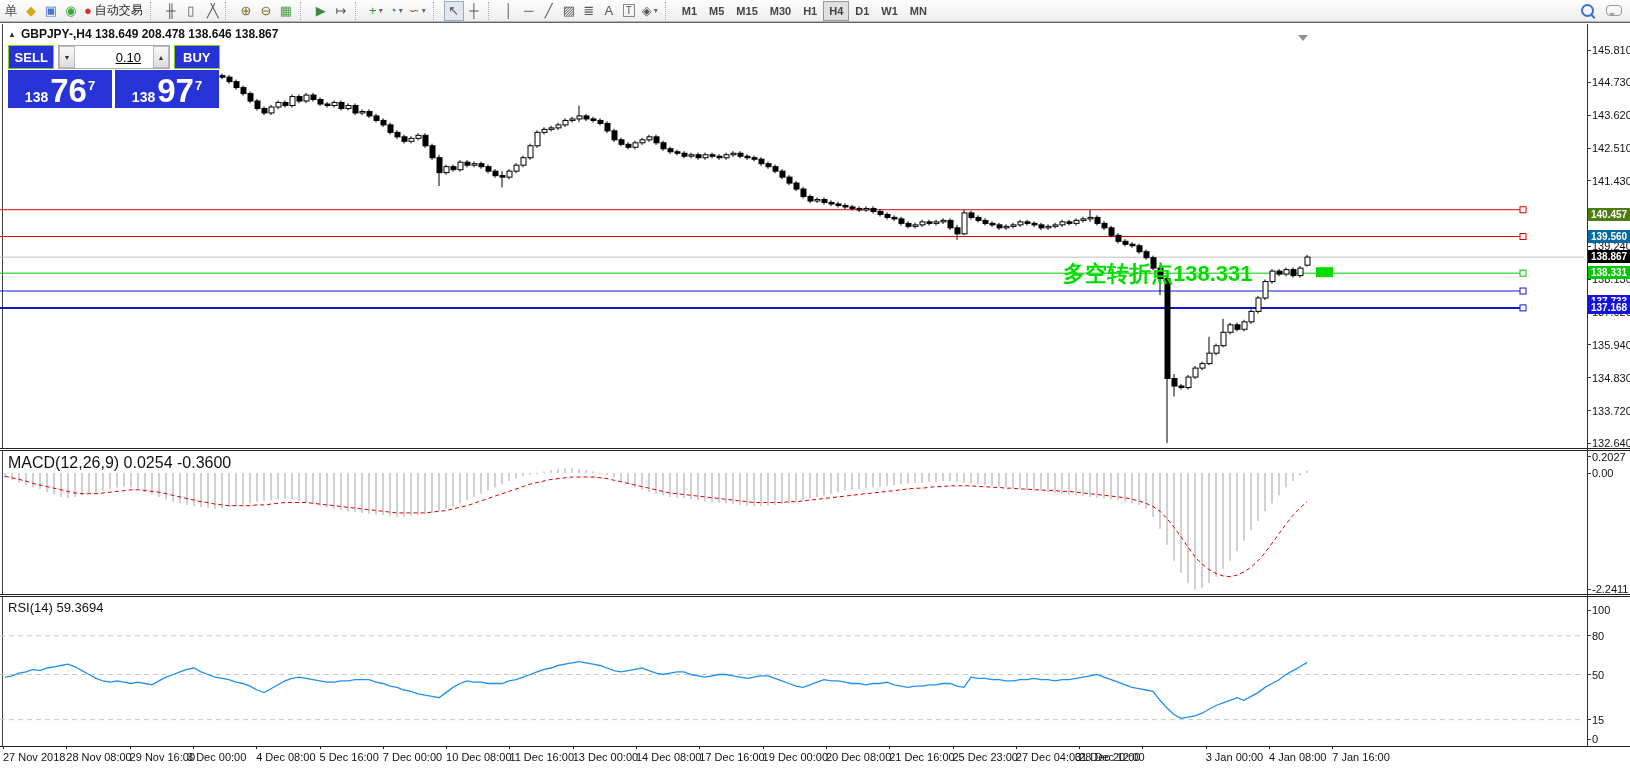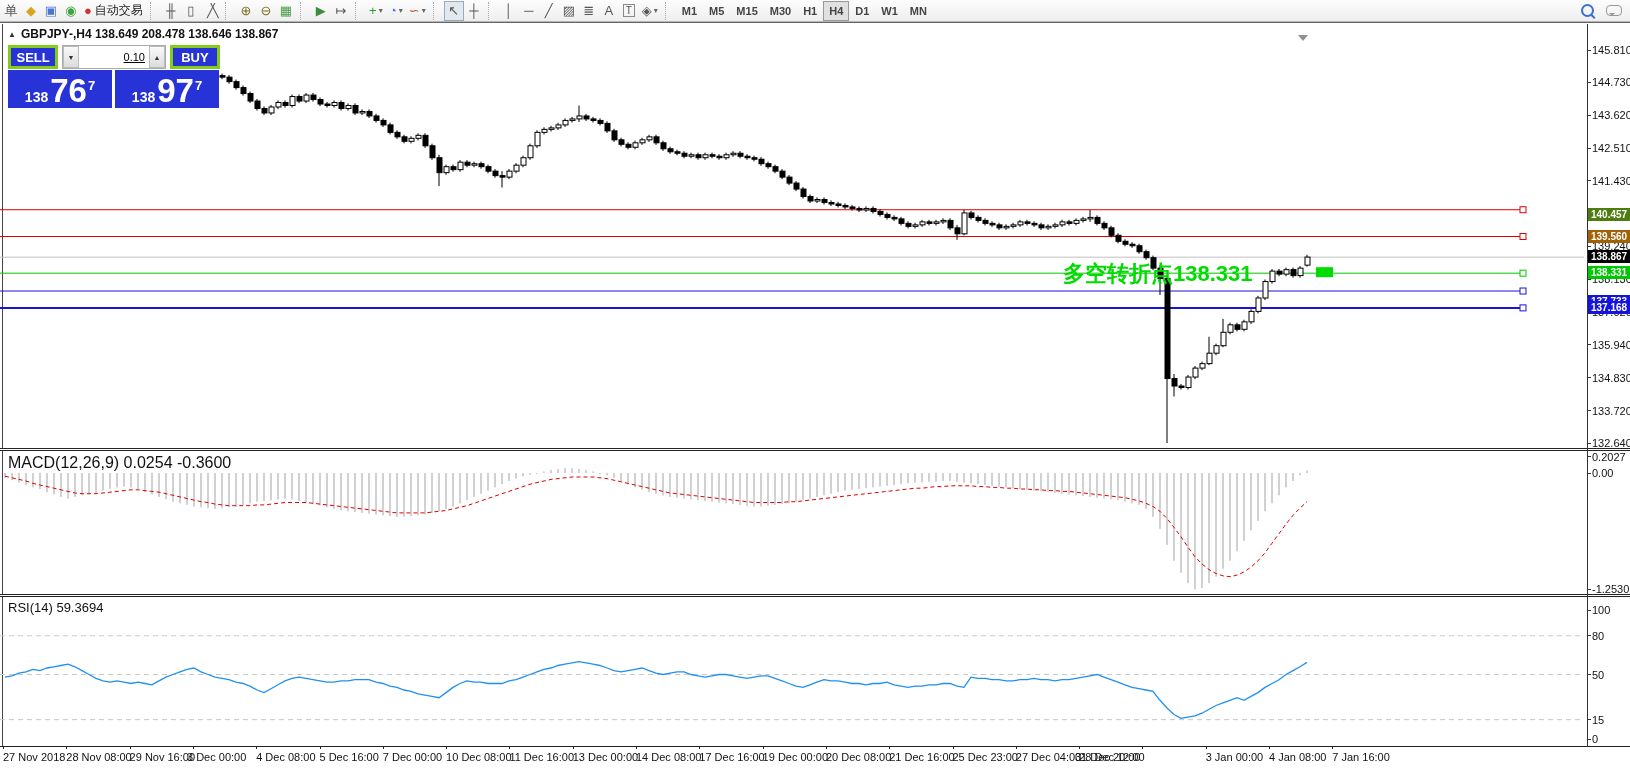--- a/index.html
+++ b/index.html
@@ -35,25 +35,25 @@
   svg{position:absolute;left:0;}
   #chart-title{position:absolute;left:8px;top:4px;font-size:12px;font-weight:bold;color:#111;
     display:flex;align-items:center;}
   #chart-title .tgl{font-size:8px;color:#333;margin-right:5px;}
   #macd-label{position:absolute;left:8px;top:431px;font-size:16px;color:#111;}
   #rsi-label{position:absolute;left:8px;top:577px;font-size:13px;color:#111;}
   
   #trade{position:absolute;left:8px;top:22px;width:212px;}
   #trade .row1{display:flex;height:24px;}
   .tr-btn{background:#2733d6;color:#fff;font-size:13px;font-weight:bold;width:54px;
-    display:flex;align-items:center;justify-content:center;border:3px solid #84cc16;box-sizing:border-box;}
+    display:flex;align-items:center;justify-content:center;border:1px solid #84cc16;box-sizing:border-box;}
   .vol-wrap{display:flex;height:24px;border:1px solid #aaa;box-sizing:border-box;background:#fff;margin:0 1px;}
   .spin{width:16px;background:linear-gradient(#fafafa,#dcdcdc);border:1px solid #bbb;box-sizing:border-box;
     font-size:7px;color:#333;display:flex;align-items:center;justify-content:center;}
-  #vol-input{width:64px;border:none;outline:none;font-size:11px;text-align:right;padding-right:4px;
+  #vol-input{width:64px;border:none;outline:none;font-size:13px;text-align:right;padding-right:12px;
     font-family:"Liberation Sans",sans-serif;text-decoration:underline;}
   #trade .row2{display:flex;margin-top:1px;}
   .px-box{background:#2733d6;color:#fff;width:104px;height:38px;display:flex;align-items:flex-end;
     justify-content:center;padding-bottom:3px;box-sizing:border-box;}
   .px-box .sm{font-size:14px;font-weight:bold;margin-right:2px;line-height:16px;}
   .px-box .big{font-size:33px;font-weight:bold;line-height:28px;}
   .px-box .sup{font-size:13px;font-weight:bold;position:relative;top:-12px;margin-left:1px;}
   #trade .gap{width:3px;}
   
   .ytick{position:absolute;left:1592px;font-size:11px;color:#111;white-space:nowrap;}
@@ -773,33 +773,33 @@
         <div class="ytick" style="top: 348.65px;">134.830</div>
         <div class="ydash" style="top: 387px;"></div>
         <div class="ytick" style="top: 381.773px;">133.720</div>
         <div class="ydash" style="top: 420px;"></div>
         <div class="ytick" style="top: 414.001px;">132.640</div>
         <div class="ydash" style="top: 433px;"></div>
         <div class="ytick" style="top: 427.825px;">0.2027</div>
         <div class="ydash" style="top: 450px;"></div>
         <div class="ytick" style="top: 444px;">0.00</div>
         <div class="ydash" style="top: 566px;"></div>
-        <div class="ytick" style="top: 560px;">-1.2530</div>
+        <div class="ytick" style="top: 560px;">-2.2411</div>
         <div class="ydash" style="top: 587px;"></div>
         <div class="ytick" style="top: 581px;">100</div>
         <div class="ydash" style="top: 612px;"></div>
         <div class="ytick" style="top: 606.8px;">80</div>
         <div class="ydash" style="top: 651px;"></div>
         <div class="ytick" style="top: 645.5px;">50</div>
         <div class="ydash" style="top: 696px;"></div>
         <div class="ytick" style="top: 690.65px;">15</div>
         <div class="ydash" style="top: 716px;"></div>
         <div class="ytick" style="top: 710px;">0</div>
         <div class="ptag" style="top: 185px; background: #4d7c0f;">140.457</div>
-        <div class="ptag" style="top: 206.504px; background: #a16207;">139.560</div>
+        <div class="ptag" style="top: 206.504px; background: #0369a1;">139.560</div>
         <div class="ptag" style="top: 227.183px; background: rgb(0, 0, 0);">138.867</div>
         <div class="ptag" style="top: 243.178px; background: rgb(0, 200, 0);">138.331</div>
         <div class="ptag" style="top: 272px; background: rgb(20, 20, 220);">137.733</div>
         <div class="ptag" style="top: 277.882px; background: rgb(20, 20, 220);">137.168</div>
       </div>
     <div id="time-axis">
         <div class="ttick" style="left: 3px;"></div>
         <div class="tlabel" style="left: 3px;">27 Nov 2018</div>
         <div class="ttick" style="left: 66.3px;"></div>
         <div class="tlabel" style="left: 66.3px;">28 Nov 08:00</div>

